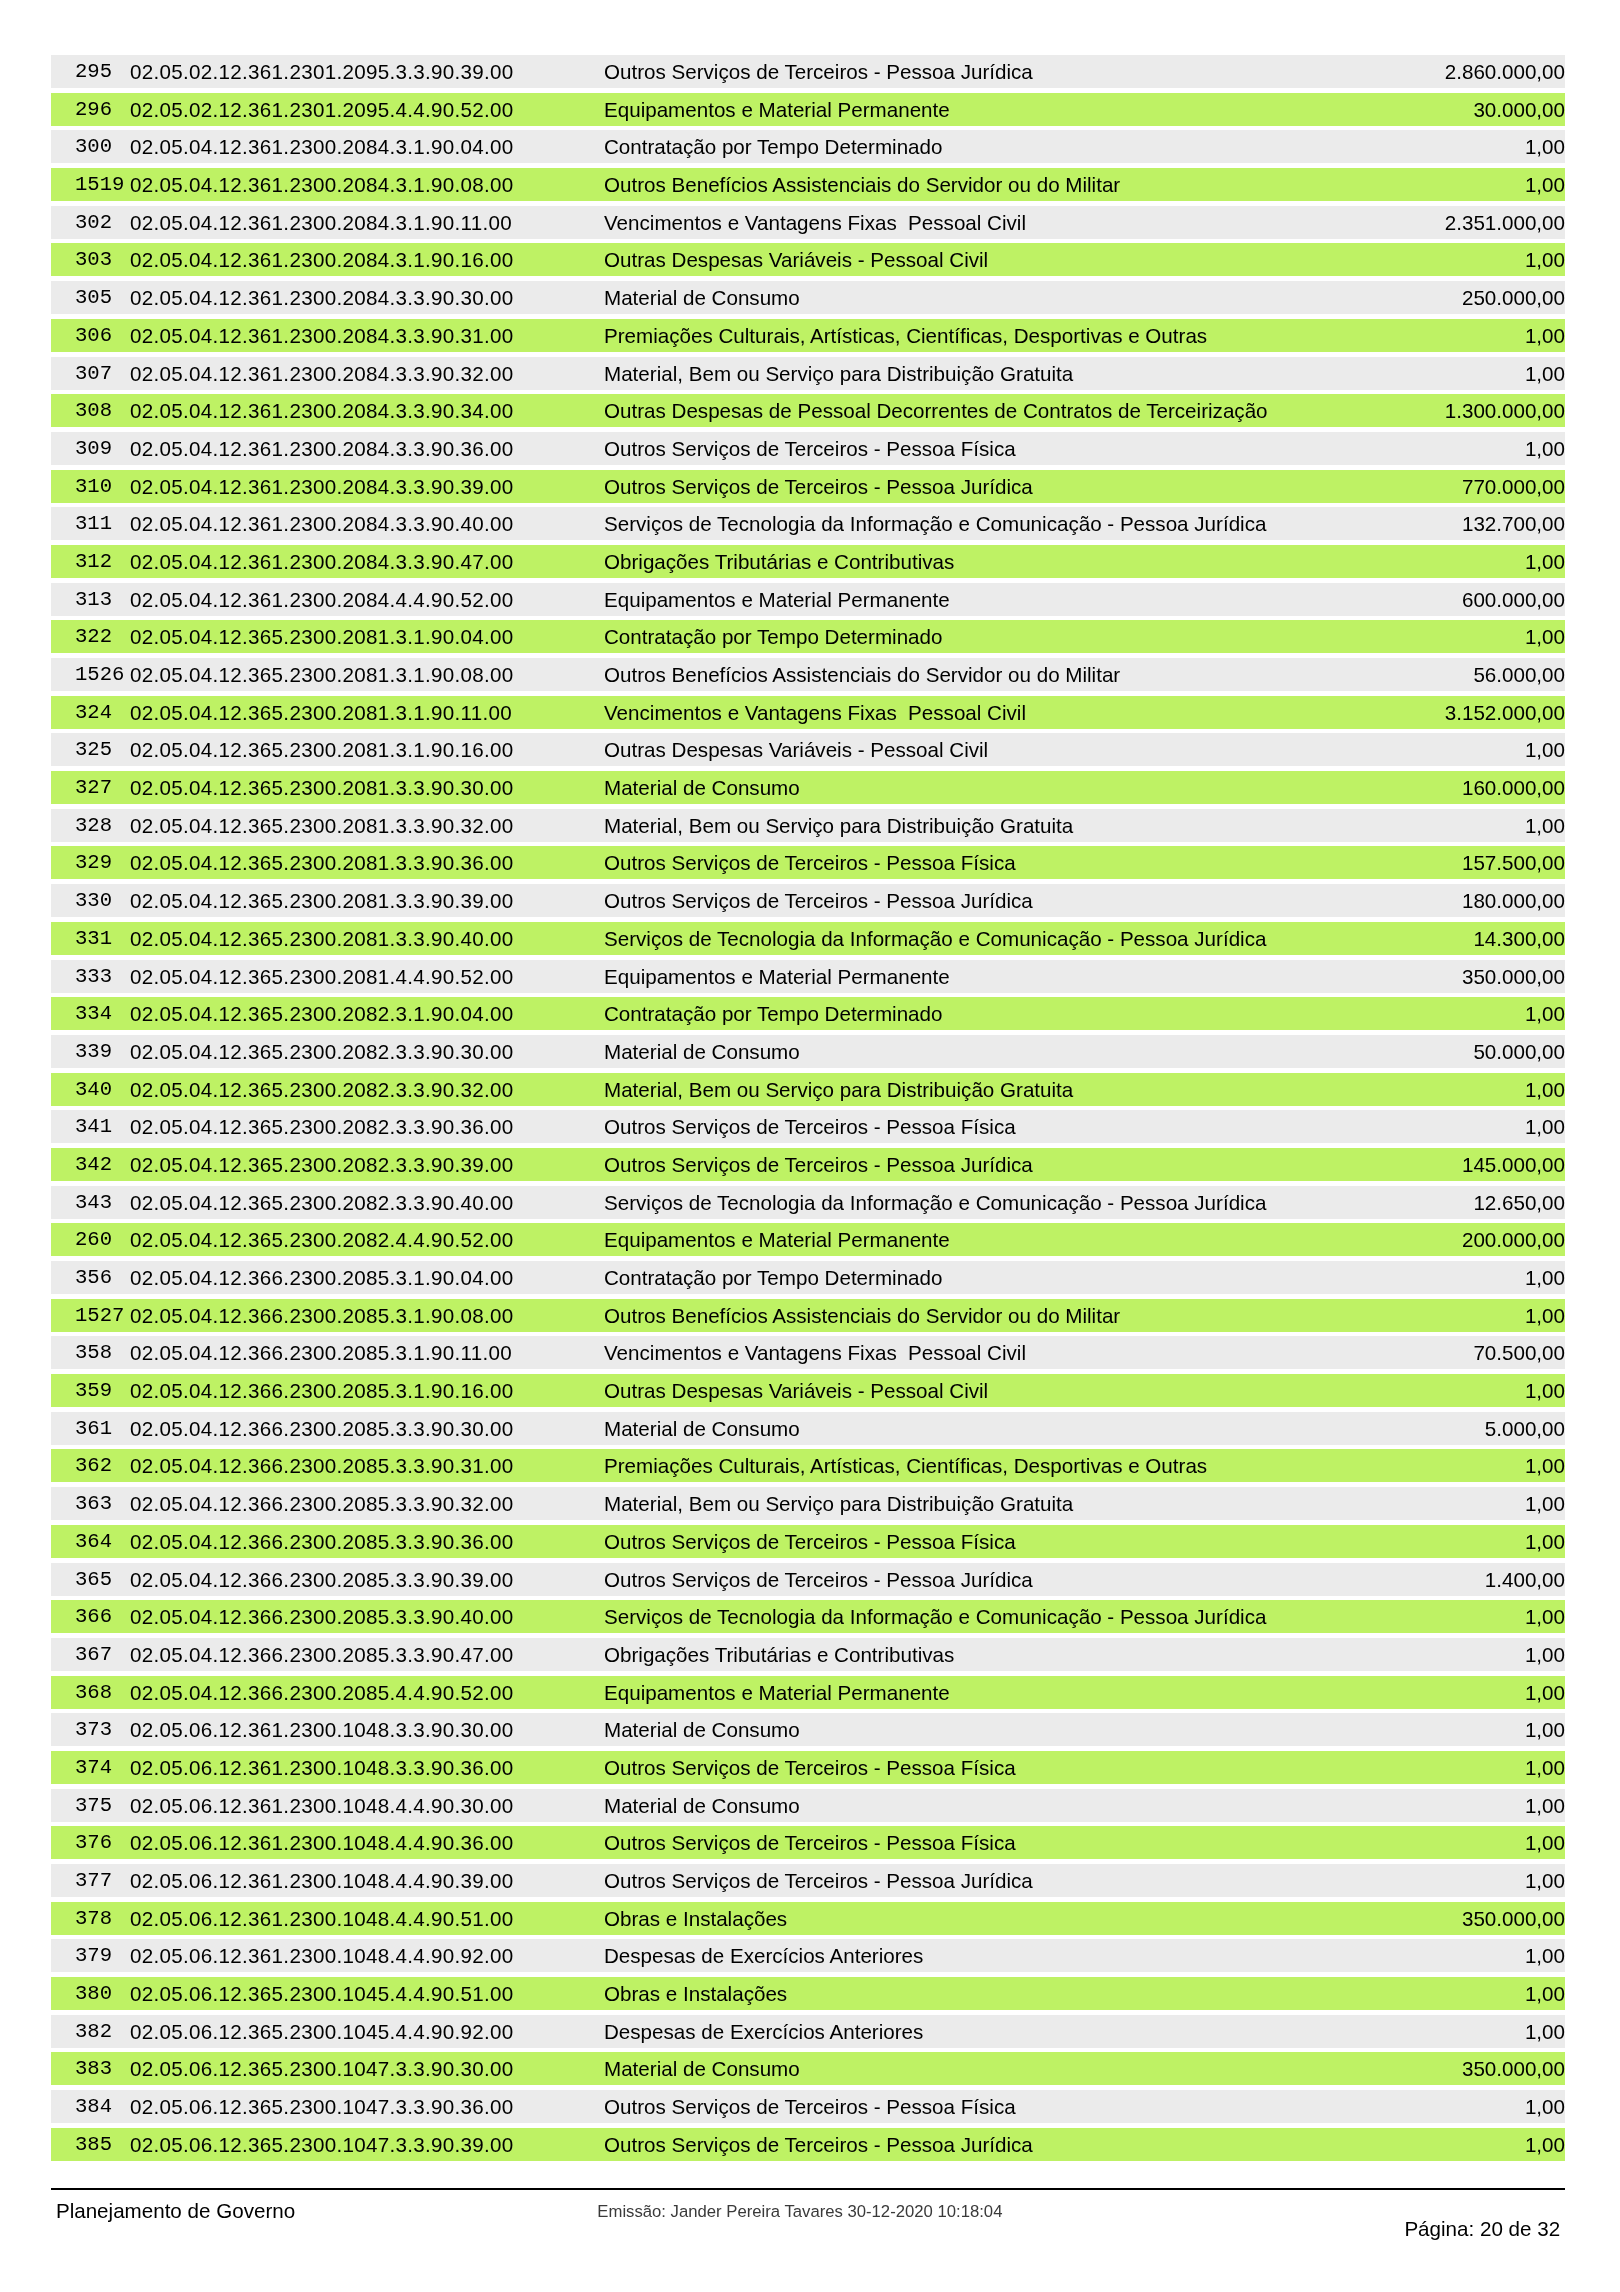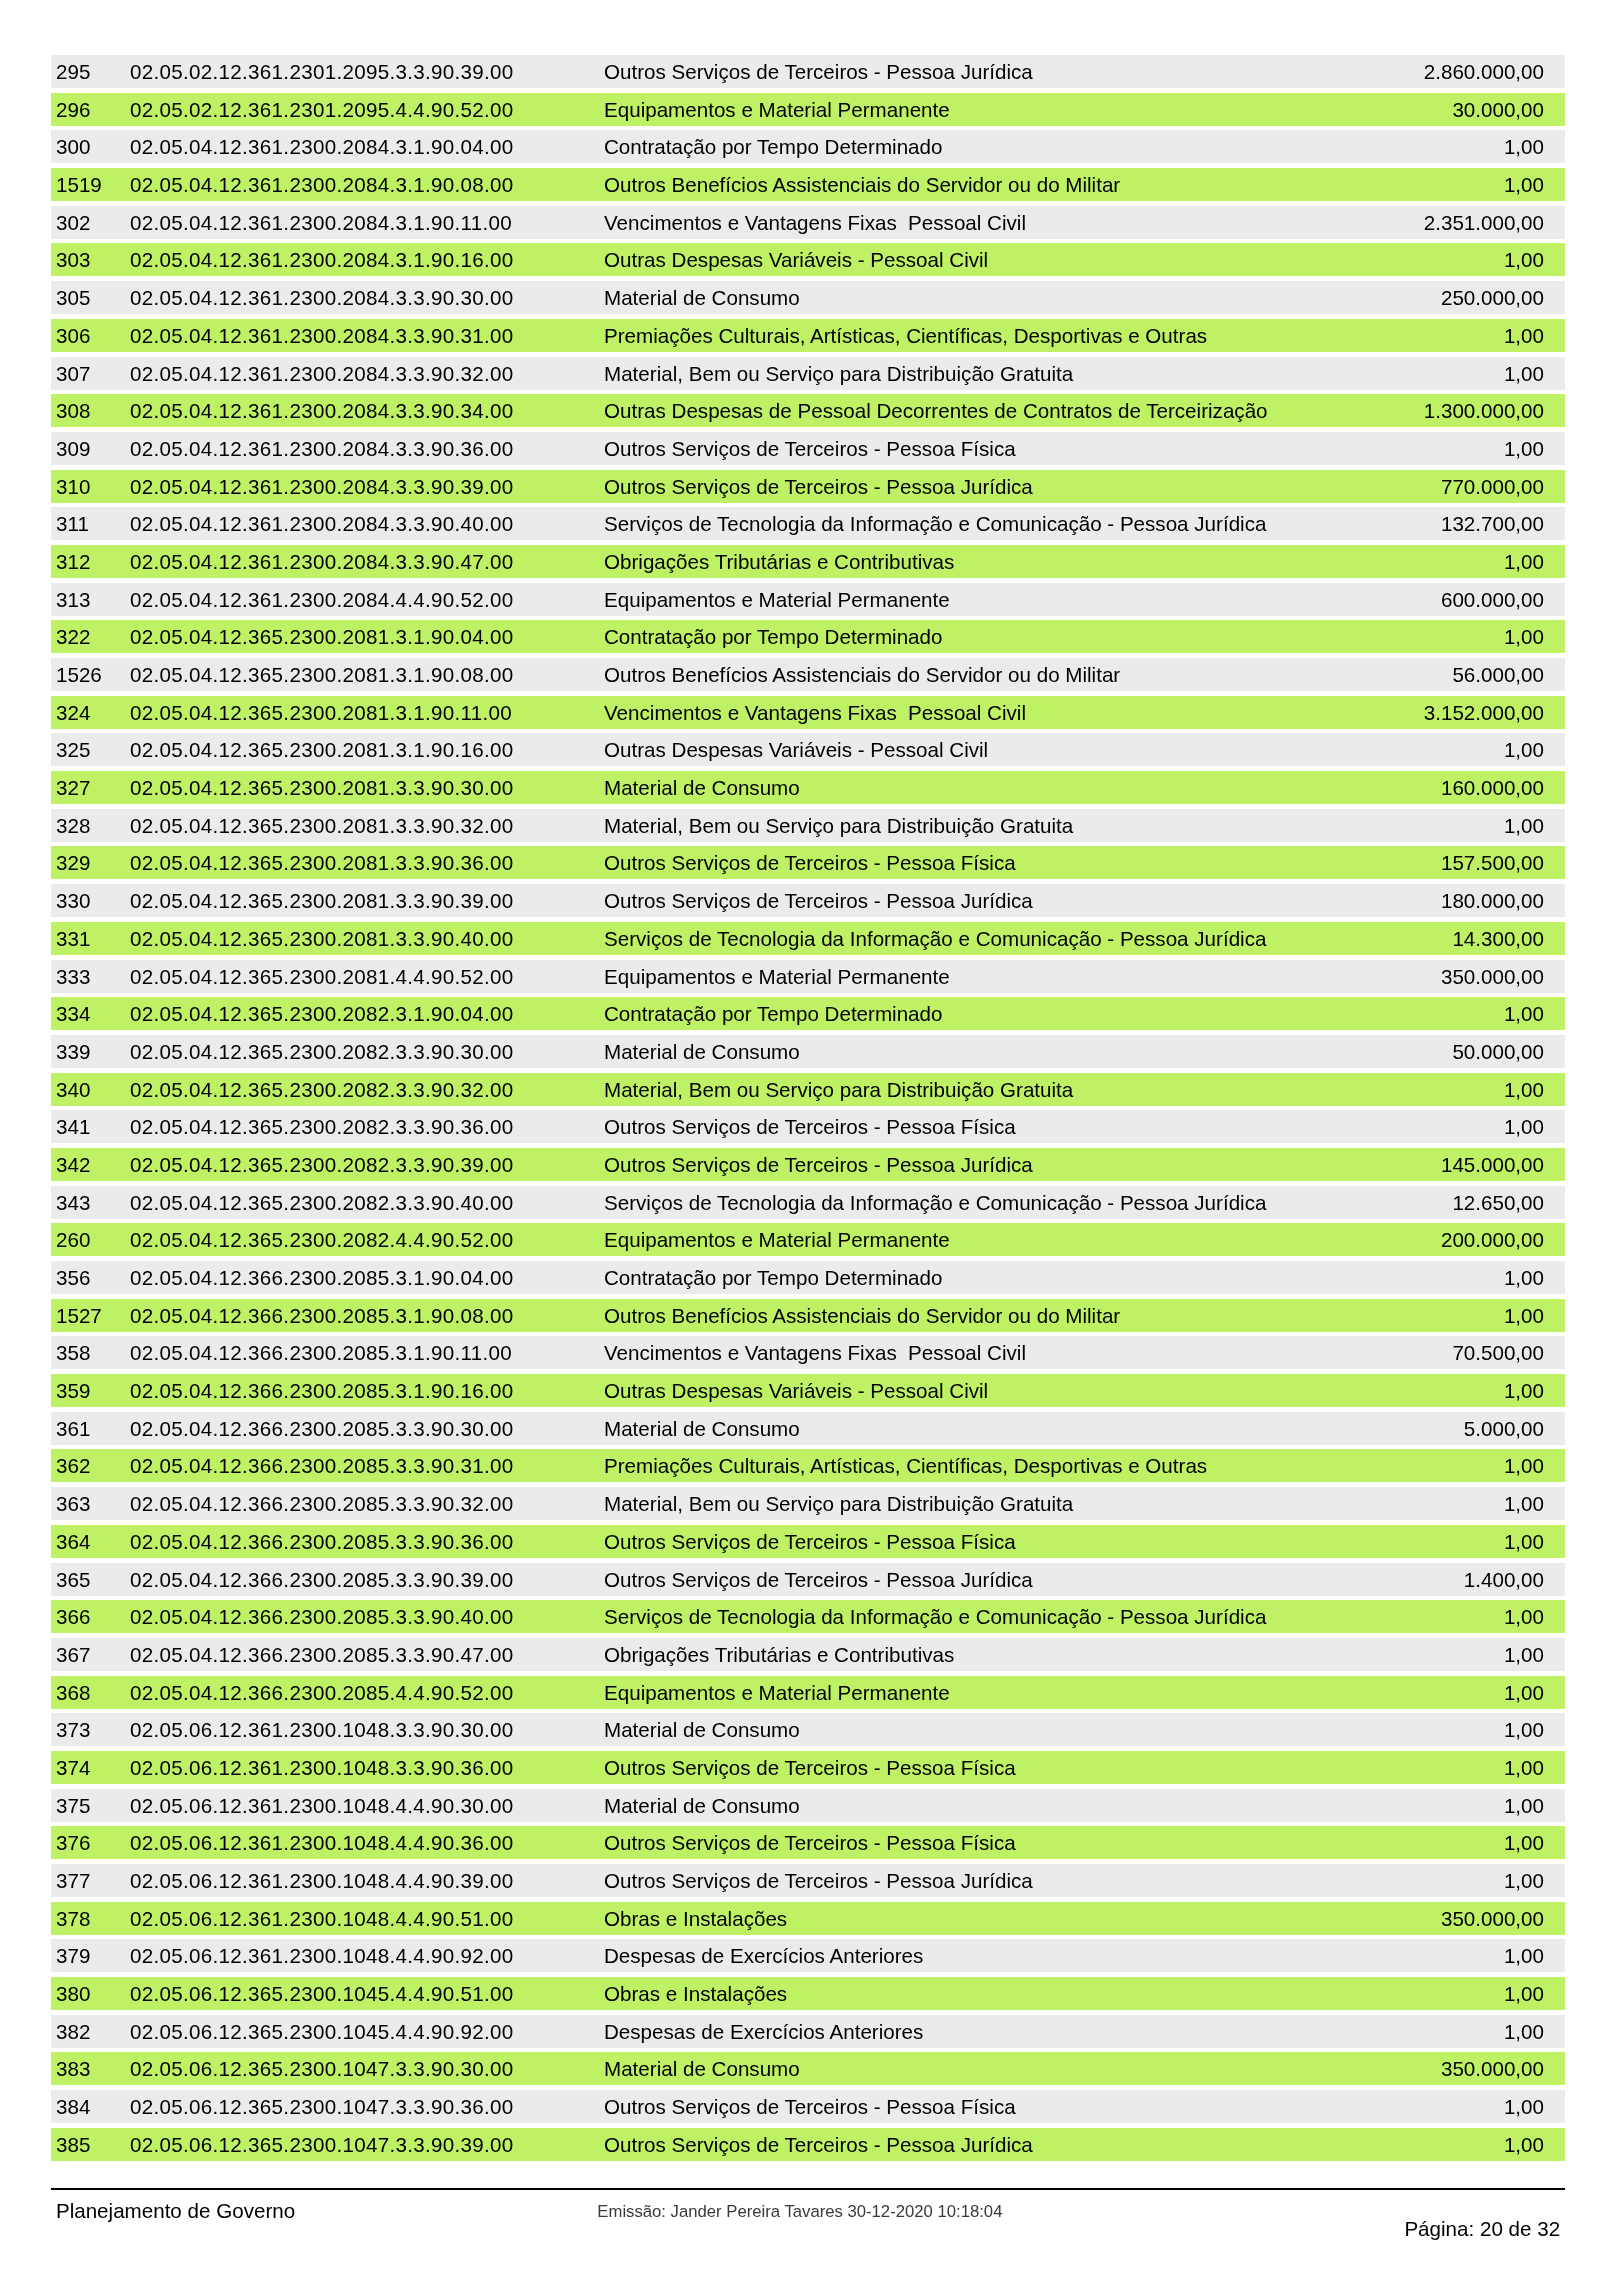--- a/index.html
+++ b/index.html
@@ -11,24 +11,24 @@
   }
   .page{position:absolute;inset:0;background:#ffffff;}
   #rows{position:absolute;top:55px;left:51px;width:1514px;}
   .row{
     display:flex;align-items:center;height:33px;margin-bottom:4.7px;
     font-size:20.6px;line-height:33px;white-space:pre;
   }
   .row.even{background:var(--stripe,#ebebeb);}
   .row.odd{background:#bef264;}
   .cell{overflow:hidden;white-space:pre;}
-  .c-num{width:79px;padding-left:5px;box-sizing:border-box;flex:none;}
+  .c-num{width:79px;padding-left:24px;box-sizing:border-box;flex:none;font-family:Liberation Mono, monospace;}
   .c-code{width:474px;flex:none;letter-spacing:0.3px;}
   .c-desc{flex:1;}
-  .c-val{width:196px;flex:none;text-align:right;padding-right:21px;box-sizing:border-box;}
+  .c-val{width:196px;flex:none;text-align:right;padding-right:0;box-sizing:border-box;}
   .footer-line{
     position:absolute;left:51px;width:1514px;top:2188px;height:0;
     border-top:2.9px solid #000;
   }
   .footer{
     position:absolute;left:51px;width:1514px;top:2199px;height:29px;
   }
   .footer .f-left{
     position:absolute;left:4.9px;top:0;font-size:20.6px;color:#000;
   }

